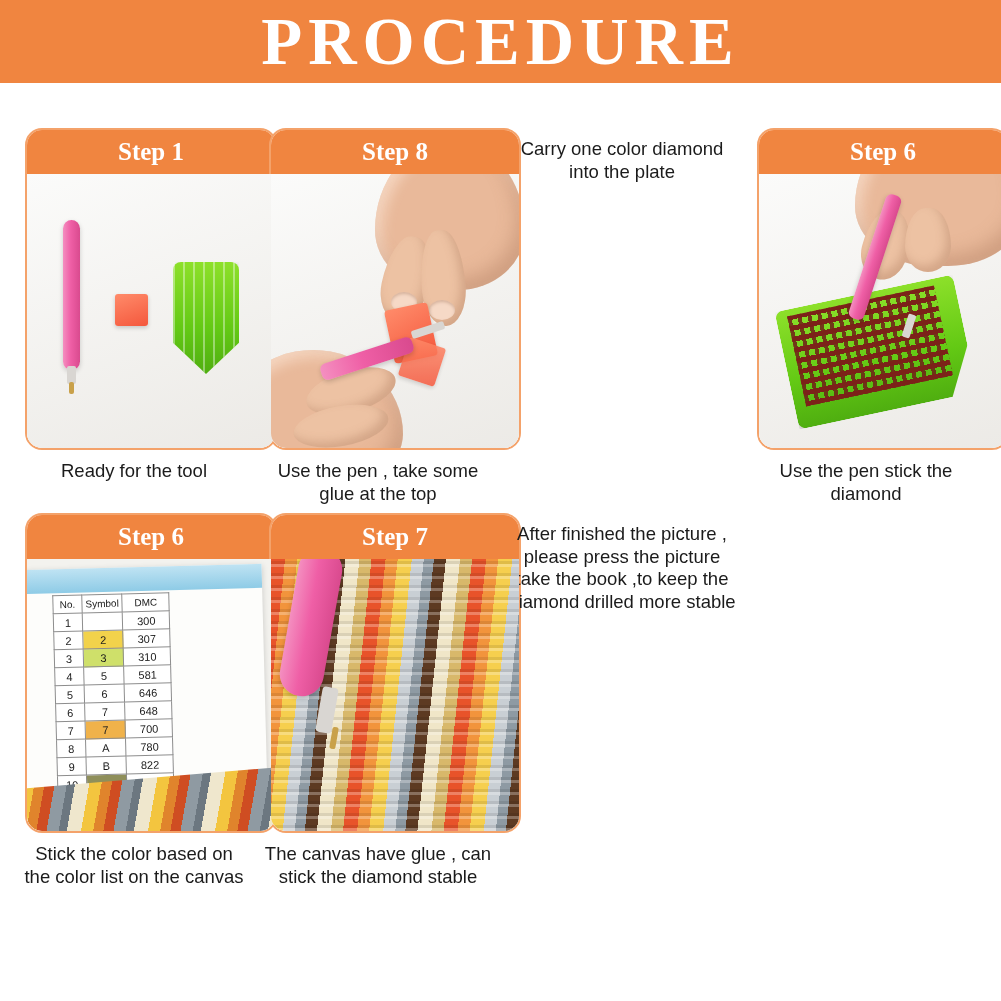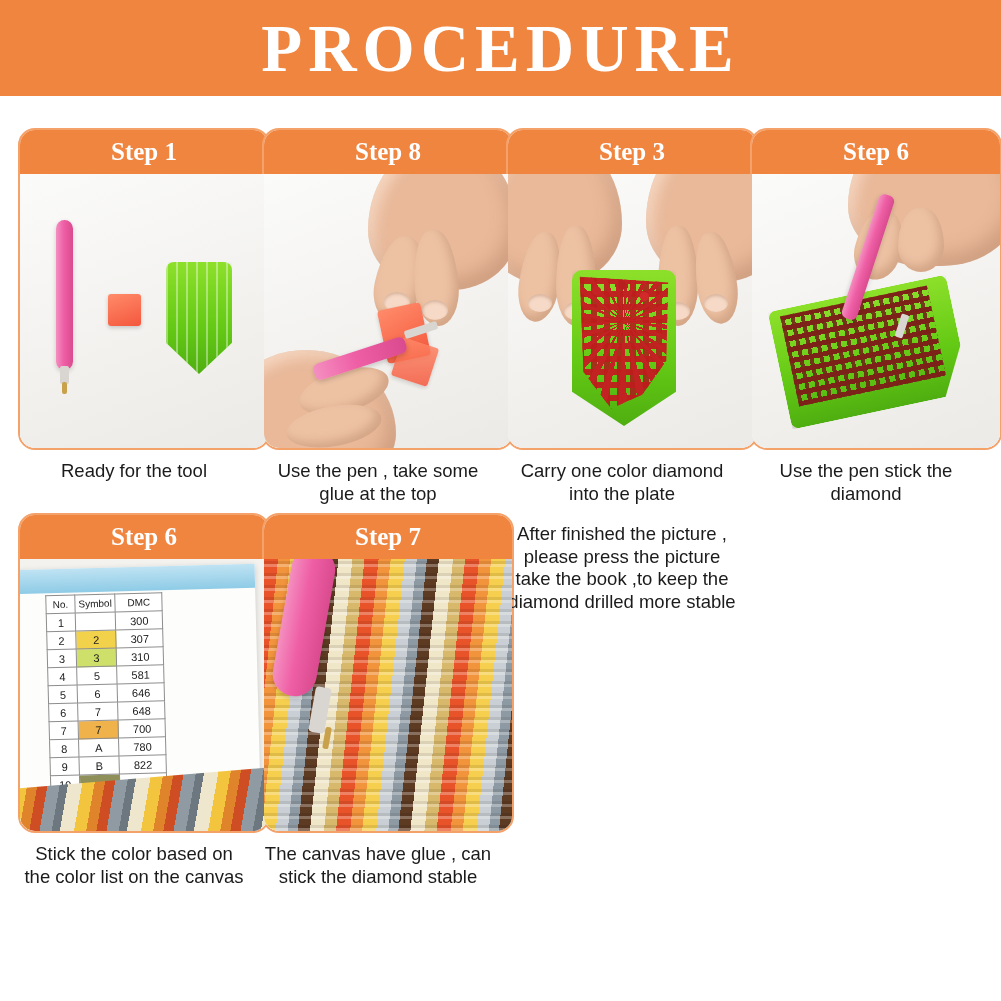--- a/index.html
+++ b/index.html
@@ -19,21 +19,21 @@
     height: 1001px;
     background: #ffffff;
   }
 
   
   .banner {
     position: absolute;
     left: 0;
     top: 0;
     width: 1001px;
-    height: 96px;
+    height: 83px;
     background: #f08540;
     display: flex;
     align-items: center;
     justify-content: center;
   }
   .banner-title {
     color: #ffffff;
     font-family: "Liberation Serif", serif;
     font-weight: bold;
     font-size: 67px;
@@ -56,20 +56,21 @@
   .cell {
     width: 232px;
   }
   .card {
     width: 252px;
     border: 2px solid #f4a26a;
     border-radius: 17px;
     overflow: hidden;
     background: #ffffff;
     box-sizing: border-box;
+    margin-left: 7px;
   }
   .card-head {
     height: 44px;
     background: #f08540;
     display: flex;
     align-items: center;
     justify-content: center;
   }
   .card-head-label {
     color: #ffffff;
@@ -329,51 +330,20 @@
           <div class="finger" style="left:22px;top:232px;width:96px;height:40px;transform:rotate(-10deg);border-radius:50%;"></div>
 
           <div class="pen" style="left:48px;top:176px;width:96px;height:17px;transform:rotate(-18deg);"></div>
           <div class="pen-tip" style="left:140px;top:152px;width:34px;height:8px;transform:rotate(-18deg);"></div>
         </div>
       </div>
       <div class="caption">Use the pen , take some glue at the top</div>
     </div>
 
     <div class="cell">
-      <div class="card">
-        <div class="card-head">
-          <span class="card-head-label">Step 3</span>
-        </div>
-        <div class="card-body">
-          <div class="scene bg-white"></div>
-
-          <div class="hand" style="left:-26px;top:-40px;width:140px;height:150px;"></div>
-          <div class="finger" style="left:12px;top:58px;width:40px;height:90px;transform:rotate(8deg);"></div>
-          <div class="finger" style="left:48px;top:52px;width:40px;height:100px;"></div>
-          <div class="nail" style="left:20px;top:120px;width:24px;height:18px;"></div>
-          <div class="nail" style="left:56px;top:128px;width:24px;height:18px;"></div>
-
-          <div class="hand" style="left:138px;top:-44px;width:140px;height:152px;"></div>
-          <div class="finger" style="left:150px;top:52px;width:40px;height:100px;"></div>
-          <div class="finger" style="left:188px;top:58px;width:40px;height:92px;transform:rotate(-8deg);"></div>
-          <div class="nail" style="left:158px;top:128px;width:24px;height:18px;"></div>
-          <div class="nail" style="left:196px;top:120px;width:24px;height:18px;"></div>
-
-          <div class="tray" style="left:64px;top:96px;width:104px;height:156px;border-radius:10px;clip-path:polygon(0 0,100% 0,100% 78%,50% 100%,0 78%);"></div>
-          <div class="beads" style="left:70px;top:100px;width:92px;height:140px;
-               background:
-                 radial-gradient(circle at 20% 12%, #c62424 0 4px, rgba(0,0,0,0) 5px),
-                 radial-gradient(circle at 48% 8%, #b81f1f 0 4px, rgba(0,0,0,0) 5px),
-                 radial-gradient(circle at 72% 16%, #d22a2a 0 4px, rgba(0,0,0,0) 5px),
-                 repeating-conic-gradient(from 10deg at 50% 34%, #c32222 0 6deg, rgba(0,0,0,0) 6deg 14deg),
-                 repeating-linear-gradient(0deg, rgba(190,28,28,.95) 0 6px, rgba(0,0,0,0) 6px 13px),
-                 repeating-linear-gradient(90deg, rgba(170,25,25,.85) 0 6px, rgba(0,0,0,0) 6px 13px);
-               clip-path:polygon(2% 2%,98% 6%,96% 62%,70% 86%,36% 96%,6% 70%);"></div>
-        </div>
-      </div>
       <div class="caption">Carry one color diamond into the plate</div>
     </div>
 
     <div class="cell">
       <div class="card">
         <div class="card-head">
           <span class="card-head-label">Step 6</span>
         </div>
         <div class="card-body">
           <div class="scene bg-white"></div>

